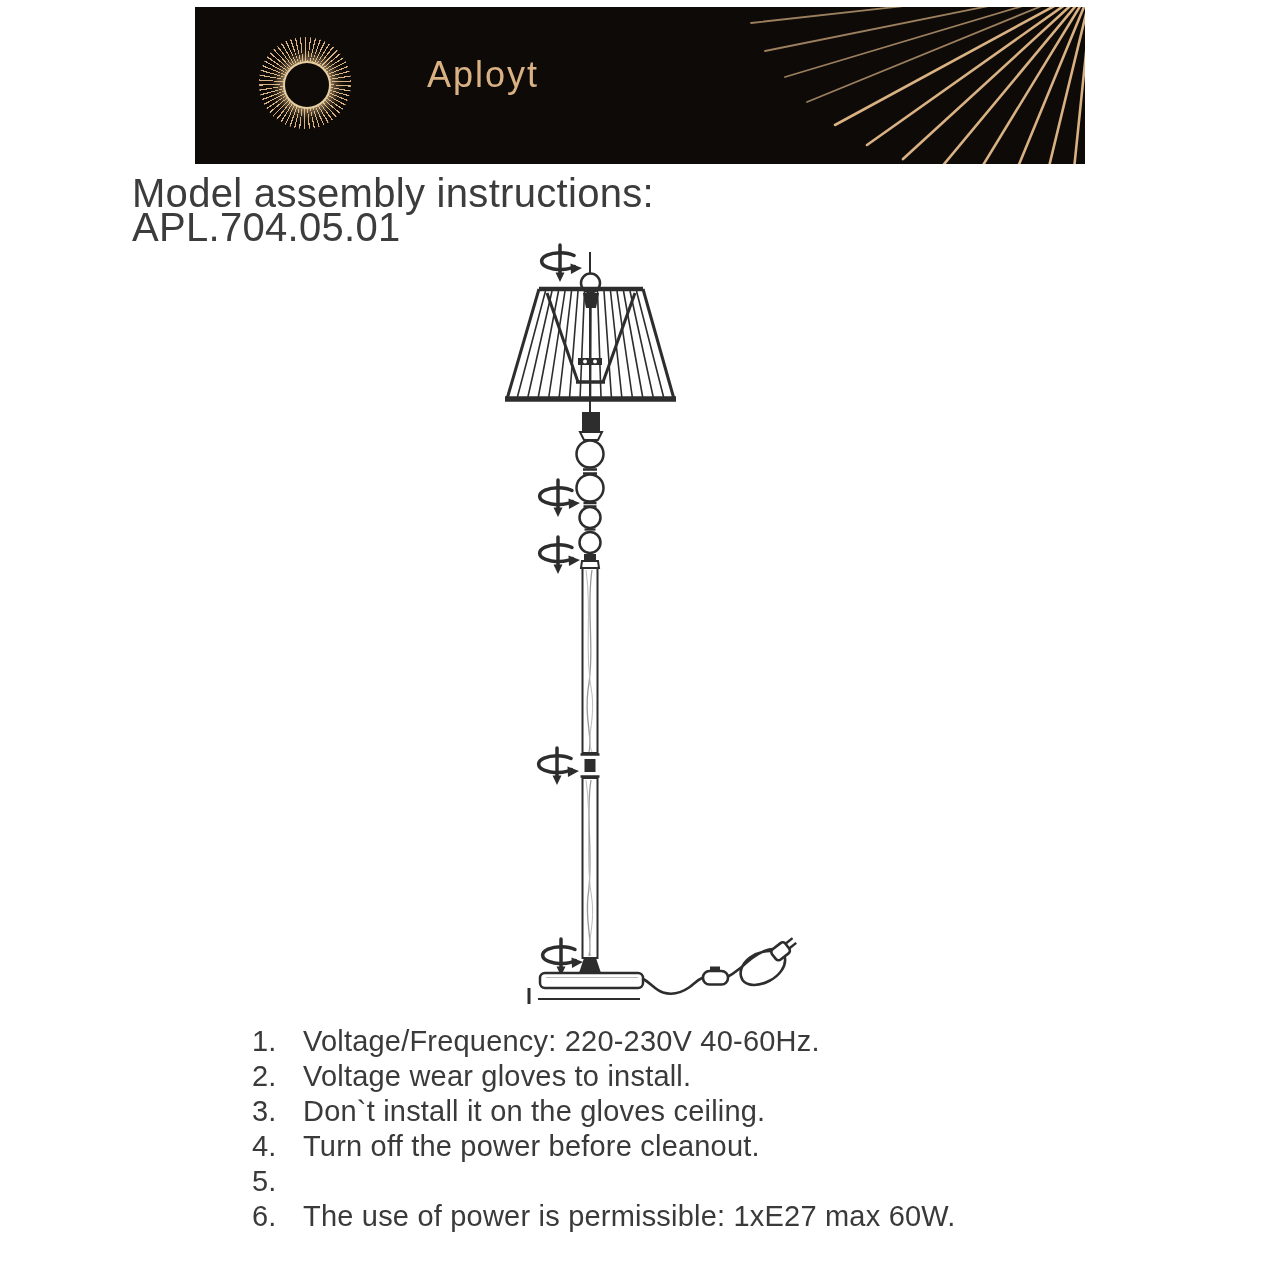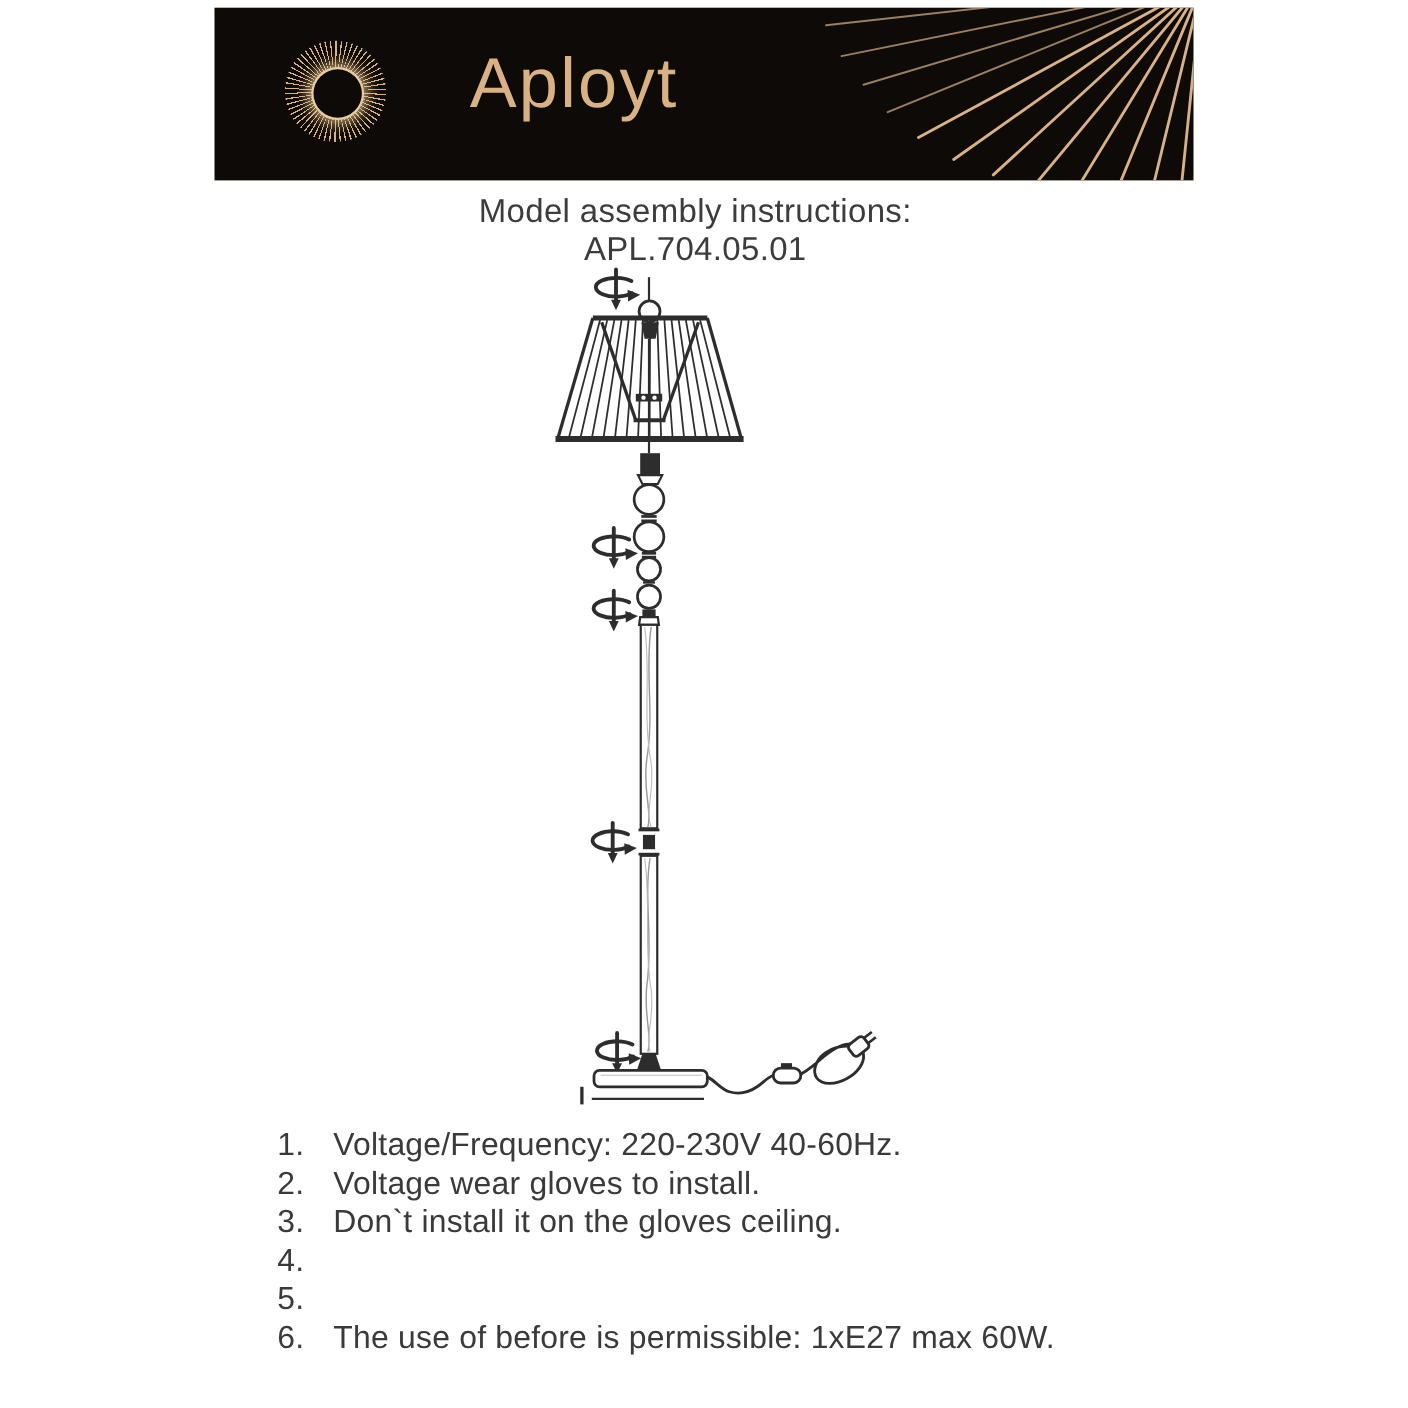--- a/index.html
+++ b/index.html
@@ -16,27 +16,27 @@
     position:absolute;left:64px;top:30px;width:92px;height:92px;border-radius:50%;
     background:repeating-conic-gradient(#d9b183 0deg 1.6deg, rgba(13,10,7,0) 1.6deg 6.2deg);
   }
   .burst-core{
     position:absolute;left:88px;top:54px;width:44px;height:44px;border-radius:50%;
     background:#0d0a07;border:2px solid rgba(242,216,170,0.95);
     box-shadow:0 0 12px 3px rgba(238,203,148,0.85);
   }
   .brand{
     position:absolute;left:232px;top:38px;height:60px;line-height:60px;
-    color:#d9b183;font-size:64px;letter-spacing:2px;font-weight:400;
+    color:#d9b183;font-size:36px;letter-spacing:2px;font-weight:400;
   }
   .corner-rays{position:absolute;left:0;top:0;}
   
   .title-block{
-    position:absolute;left:132px;top:176px;width:1000px;text-align:center;
-    color:#3c3c3c;font-size:30px;line-height:34px;letter-spacing:0.3px;
+    position:absolute;left:132px;top:176px;width:1000px;text-align:left;
+    color:#3c3c3c;font-size:40px;line-height:34px;letter-spacing:0.3px;
   }
   
   .diagram{position:absolute;left:430px;top:240px;}
   
   .instructions{
     position:absolute;left:252px;top:1024px;width:830px;
     list-style:none;margin:0;padding:0;
     color:#3a3a3a;font-size:29px;letter-spacing:0.2px;
   }
   .instructions li{display:flex;height:35px;line-height:35px;}
@@ -191,21 +191,22 @@
   <li>
     <span class="num">2.</span>
     <span class="txt">Voltage wear gloves to install.</span>
   </li>
   <li>
     <span class="num">3.</span>
     <span class="txt">Don`t install it on the gloves ceiling.</span>
   </li>
   <li>
     <span class="num">4.</span>
+    <span class="txt">Turn off the power before cleanout.</span>
   </li>
   <li>
     <span class="num">5.</span>
   </li>
   <li>
     <span class="num">6.</span>
-    <span class="txt">The use of before is permissible: 1xE27 max 60W.</span>
+    <span class="txt">The use of power is permissible: 1xE27 max 60W.</span>
   </li>
 </ol>
 
 </body></html>

